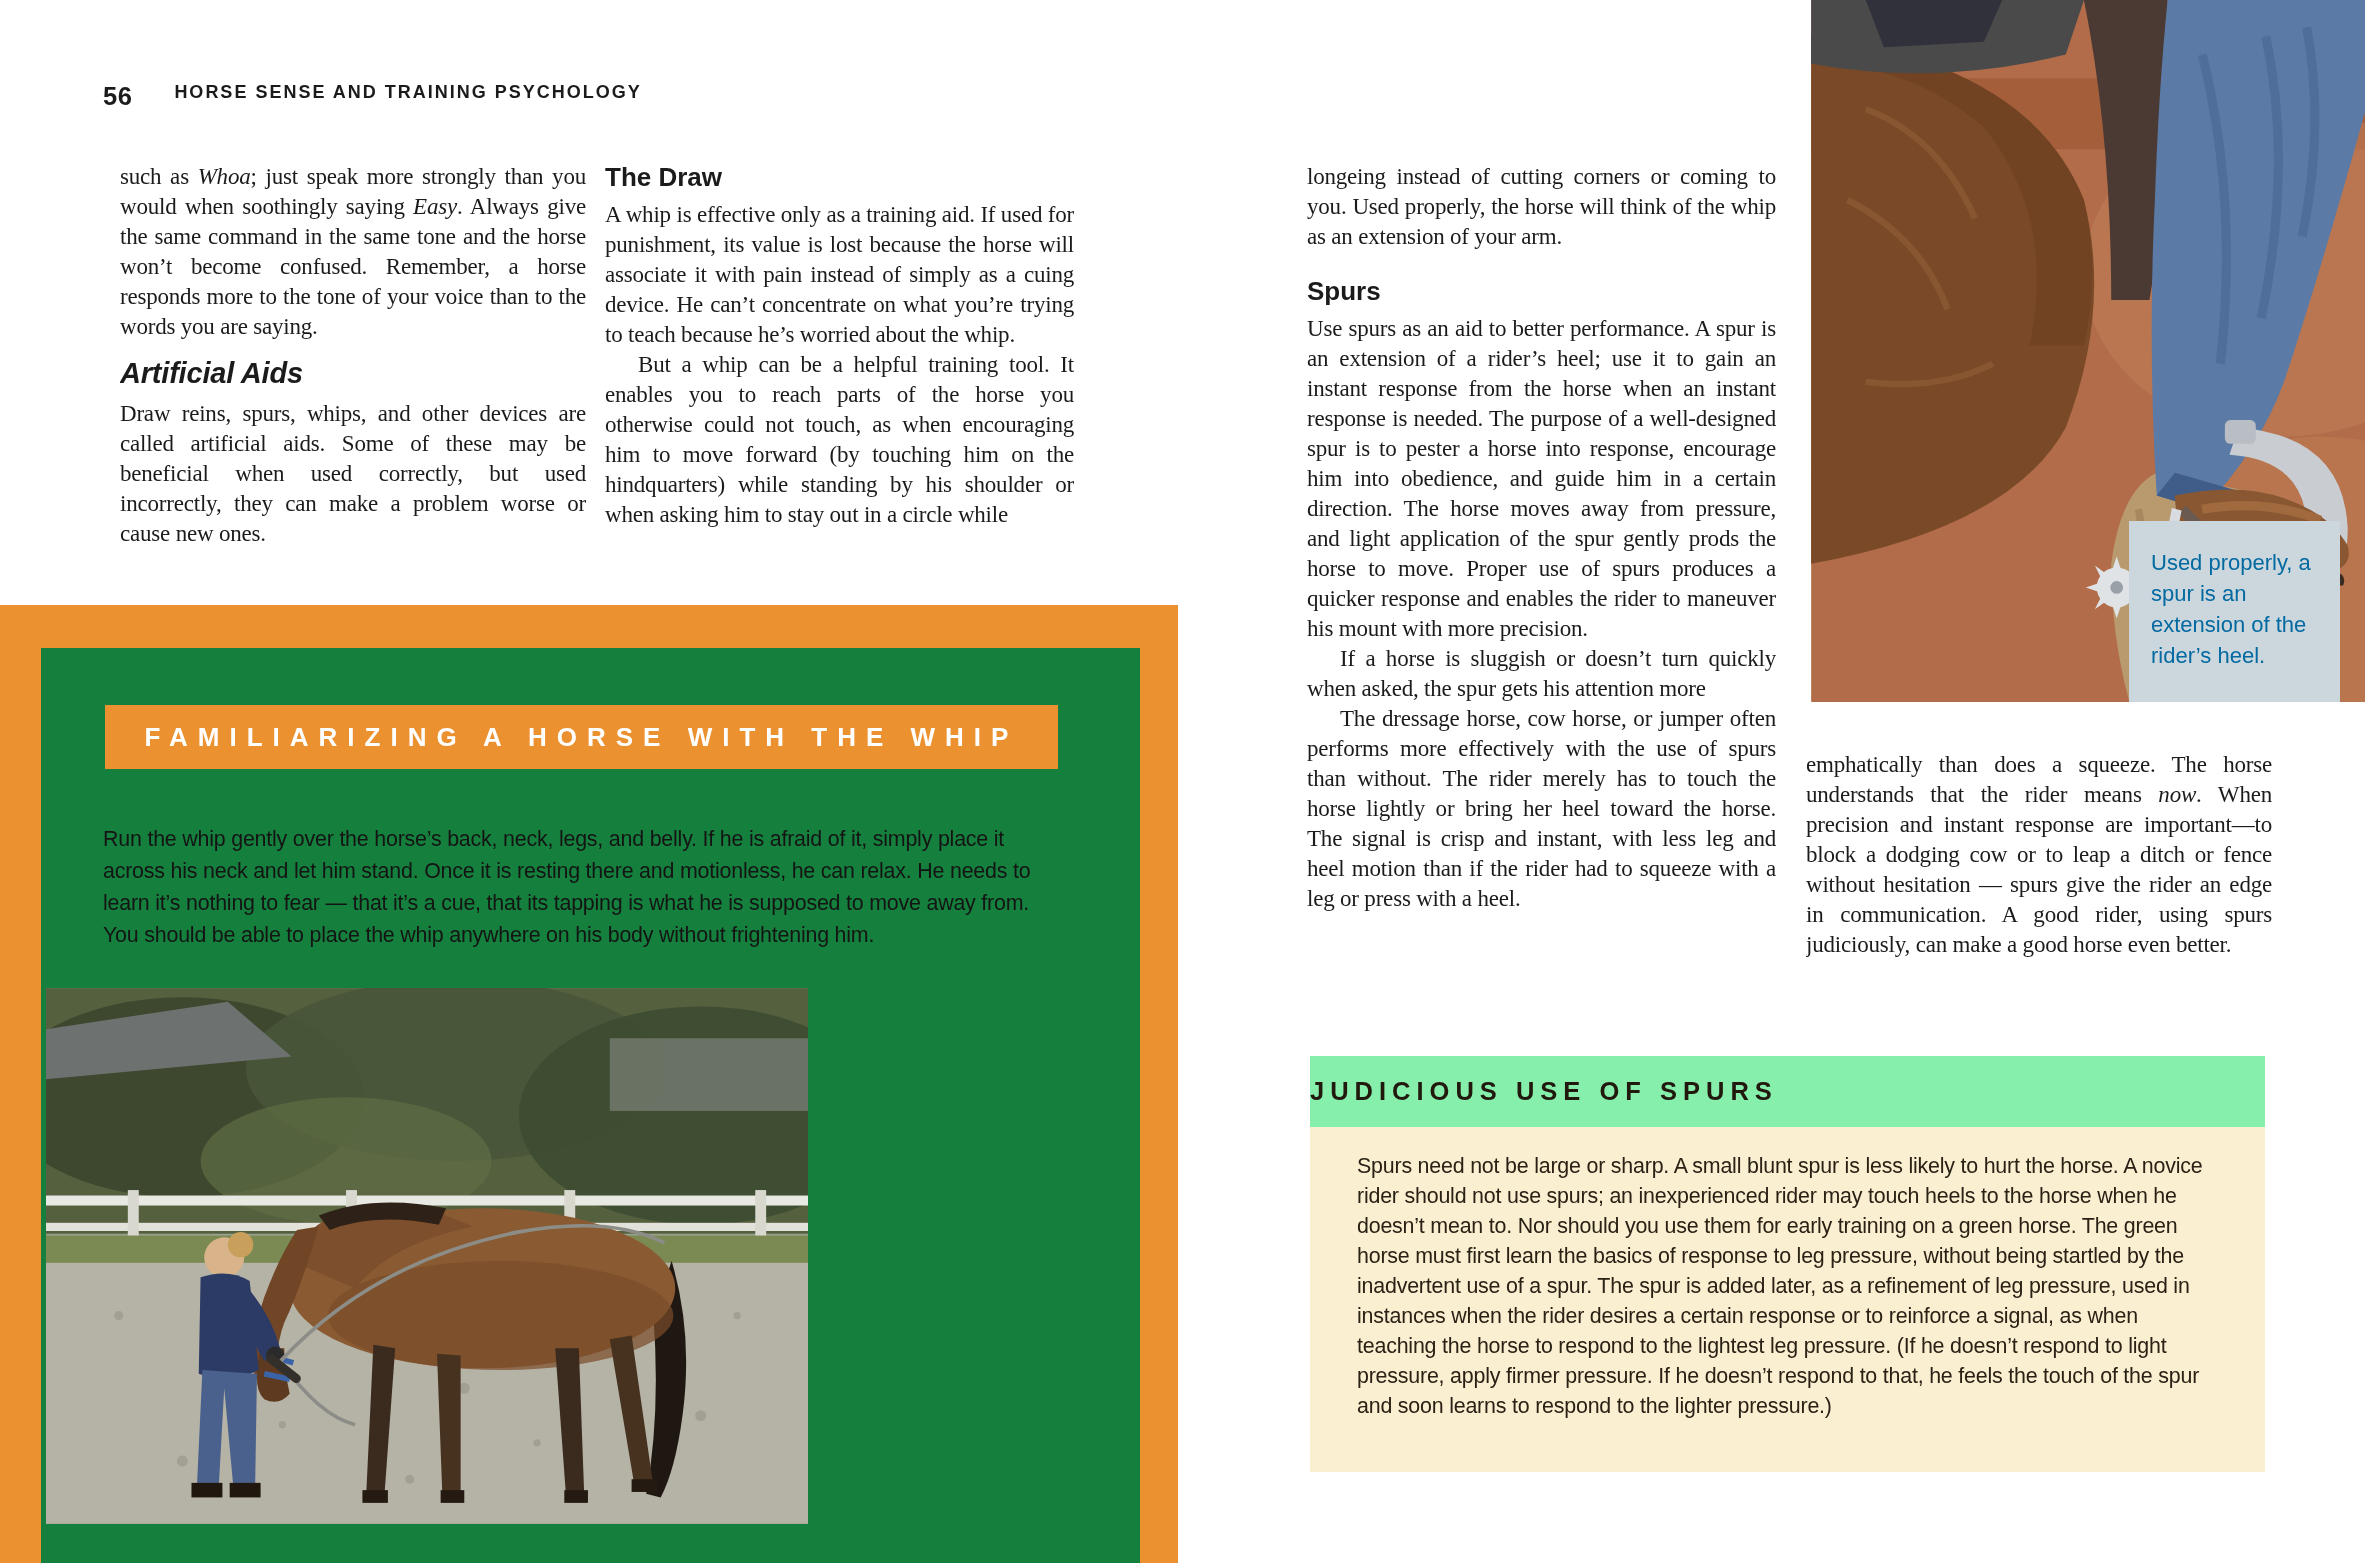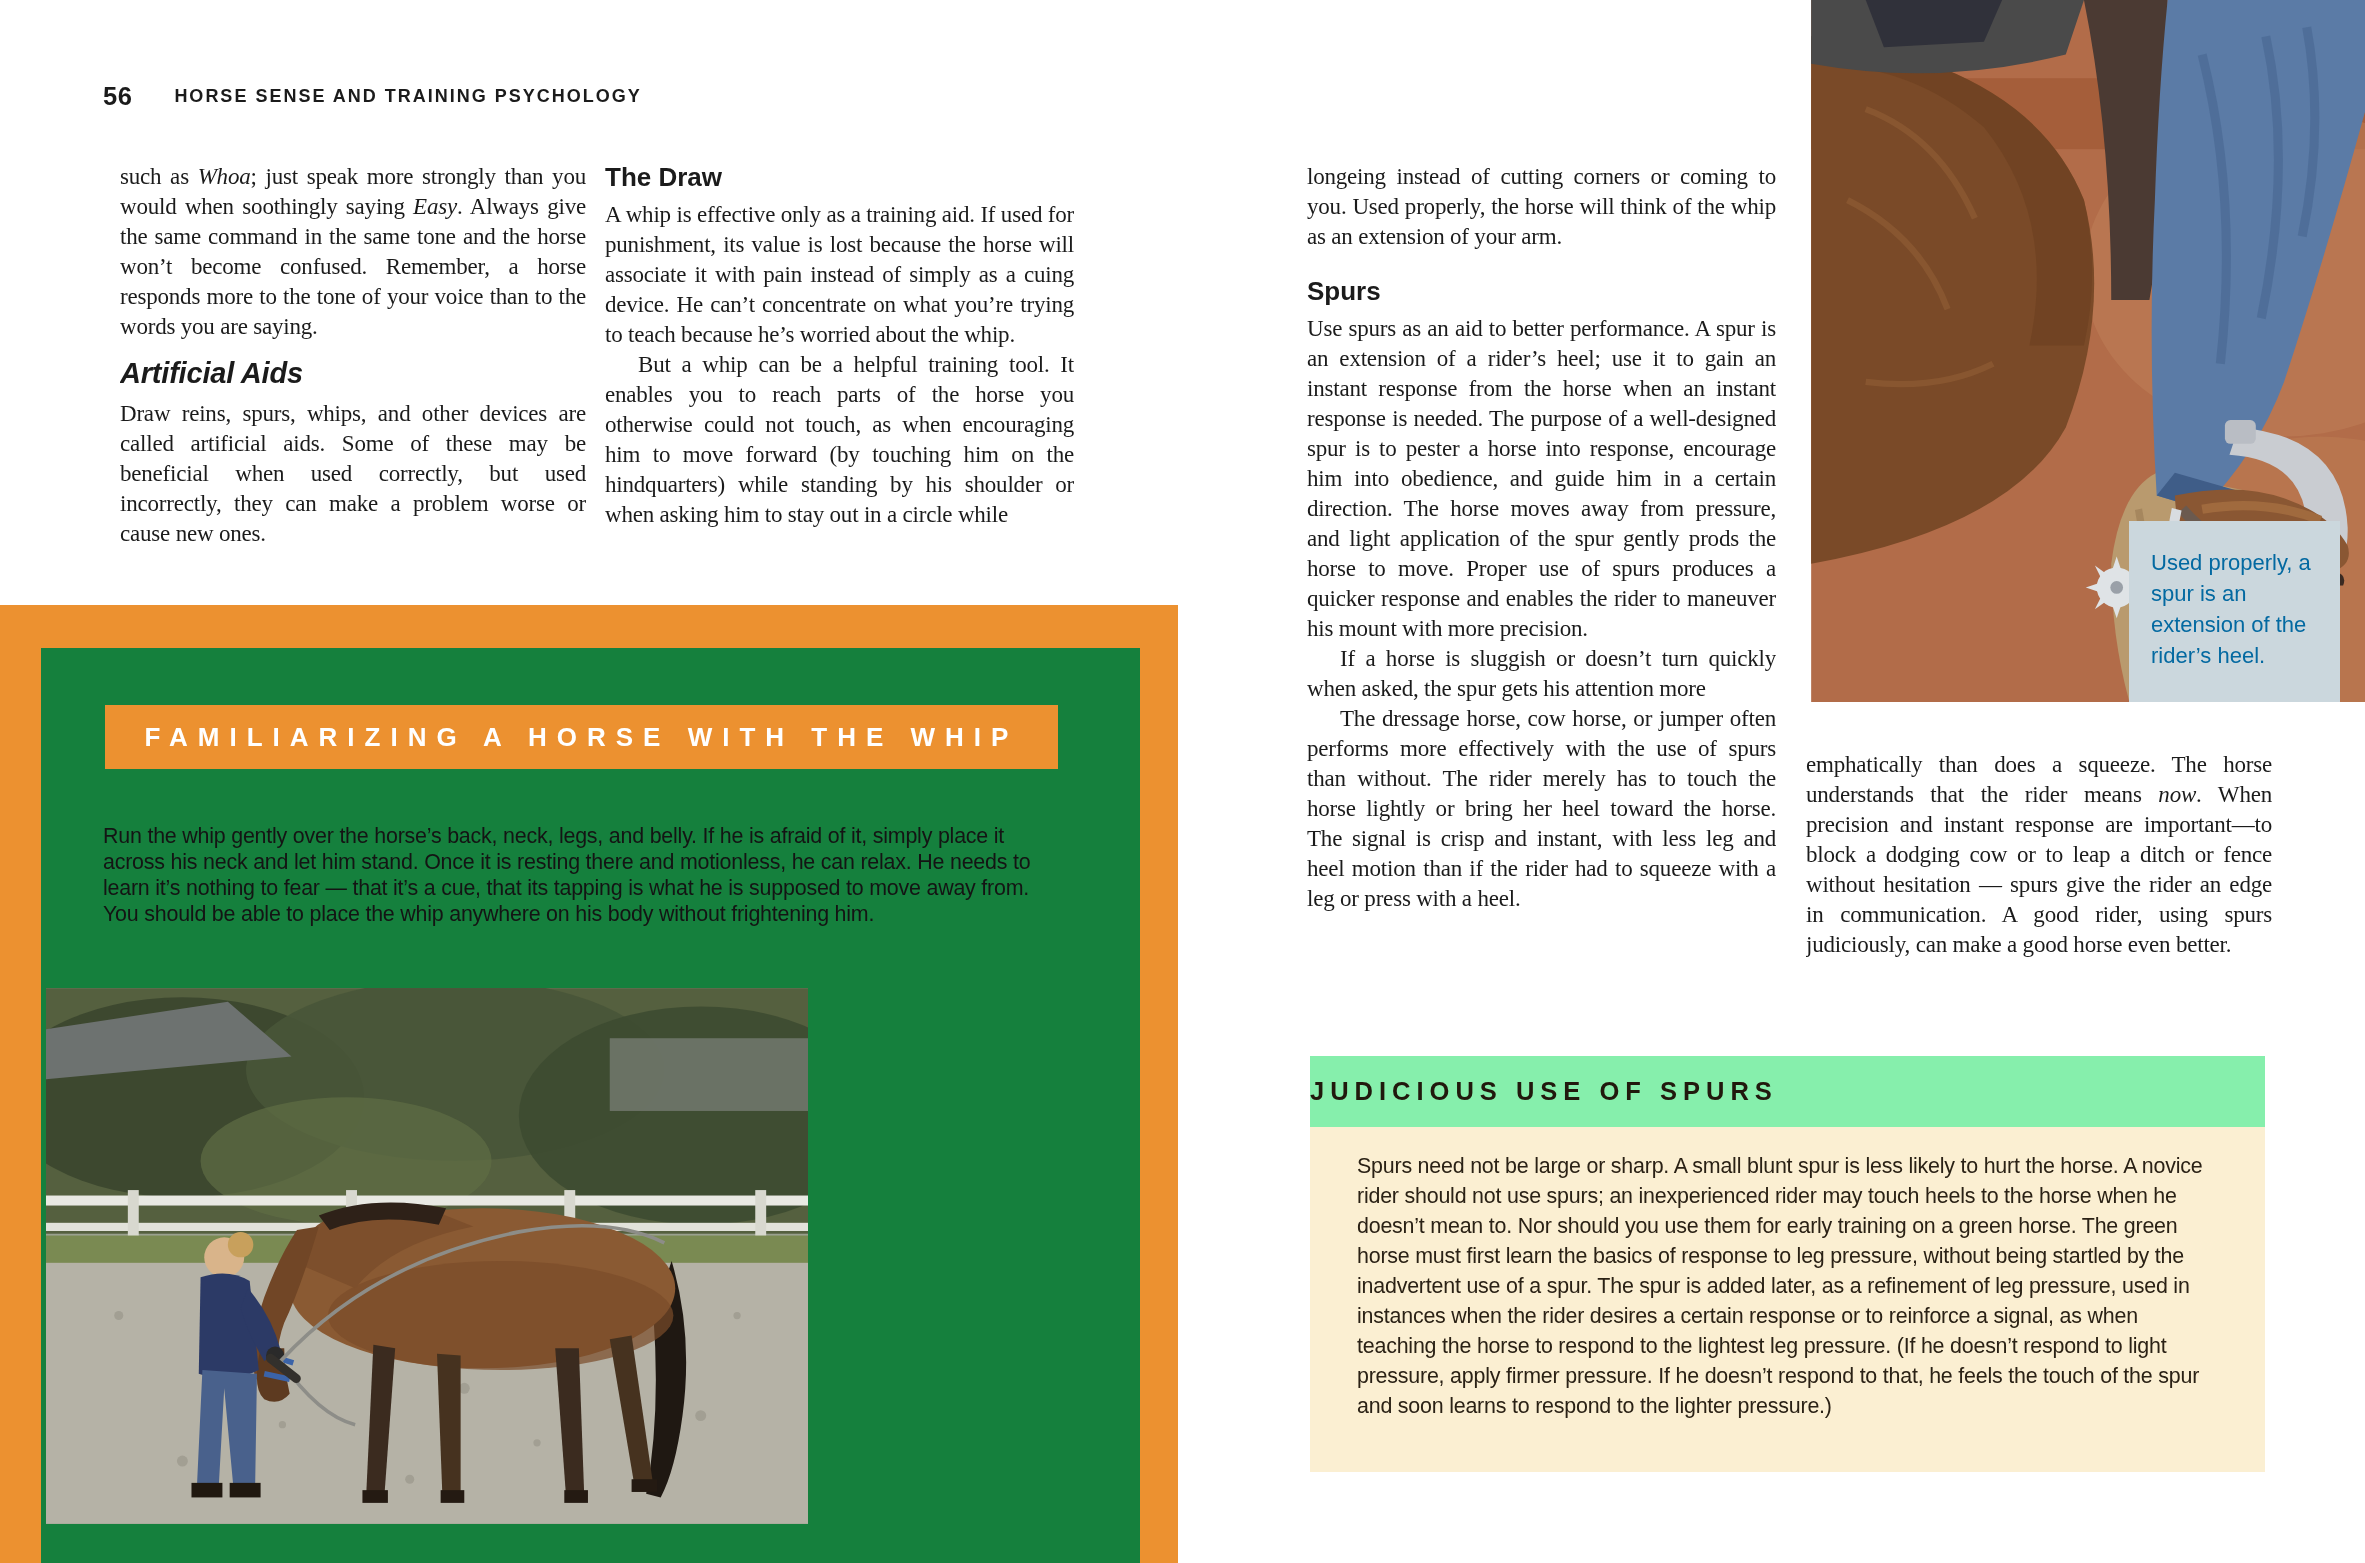--- a/index.html
+++ b/index.html
@@ -1,20 +1,20 @@
 <!DOCTYPE html>
 <html style="font-size:14.6px"><head>
 <meta charset="utf-8">
 <style>
   html,body{margin:0;padding:0;background:#ffffff;}
   body{width:2366px;height:1563px;position:relative;overflow:hidden;
        font-family:"Liberation Sans",sans-serif;color:#1b1b1b;}
   .abs{position:absolute;}
   
-  .runhead{left:103px;top:82px;display:flex;align-items:center;gap:42px;}
+  .runhead{left:103px;top:82px;display:flex;align-items:flex-start;gap:42px;}
   .pagenum{font-size:25.5px;font-weight:bold;letter-spacing:0.5px;}
   .runtitle{font-size:18px;font-weight:bold;letter-spacing:2px;}
   
   .serifcol{font-family:"Liberation Serif","DejaVu Serif",serif;font-size:23px;
             line-height:30px;text-align:justify;letter-spacing:-0.2px;color:#1b1b1b;
             overflow:hidden;}
   .serifcol p{margin:0;}
   .serifcol p.indent{text-indent:33px;}
   .it{font-style:italic;}
   .h-sub{font-family:"Liberation Sans",sans-serif;font-weight:bold;font-size:26px;
@@ -22,21 +22,21 @@
   .h-sub.spaced{margin-top:24px;}
   .h-ital{font-family:"Liberation Sans",sans-serif;font-weight:bold;font-style:italic;
           font-size:29px;line-height:33px;margin:14.6px 0 9px 0;}
   
   .orangebox{left:0;top:605px;width:1178px;height:958px;background:#EC9130;}
   .whitepanel{position:absolute;left:41px;top:43px;width:1099px;height:989px;background:#15803d;}
   .obar{position:absolute;left:64px;top:57px;width:953px;height:64px;background:#EC9130;
         display:flex;align-items:center;justify-content:center;}
   .obar span{color:#ffffff;font-weight:bold;font-size:26px;letter-spacing:10px;}
   .oboxbody{position:absolute;left:62px;top:175px;width:930px;font-size:21.4px;
-            line-height:26px;letter-spacing:-0.2px;color:#141414;}
+            line-height:32px;letter-spacing:-0.2px;color:#141414;}
   .ophoto{position:absolute;left:4.5px;top:340px;width:762px;height:536px;}
   .ocaption{position:absolute;left:796px;top:344px;width:244px;font-size:23px;
             line-height:29px;color:#141414;}
   
   .spurphoto{left:1811px;top:0;width:555px;height:702px;}
   .spurcaption{position:absolute;left:318px;top:521px;width:211px;height:181px;
                background:#CBD7DD;box-sizing:border-box;padding:25.5px 20px 0 22px;
                font-size:22px;line-height:31px;color:#0369a1;}
   
   .yellowbox{left:1310px;top:1056px;width:955px;height:416px;background:#FBEFD2;overflow:hidden;}

